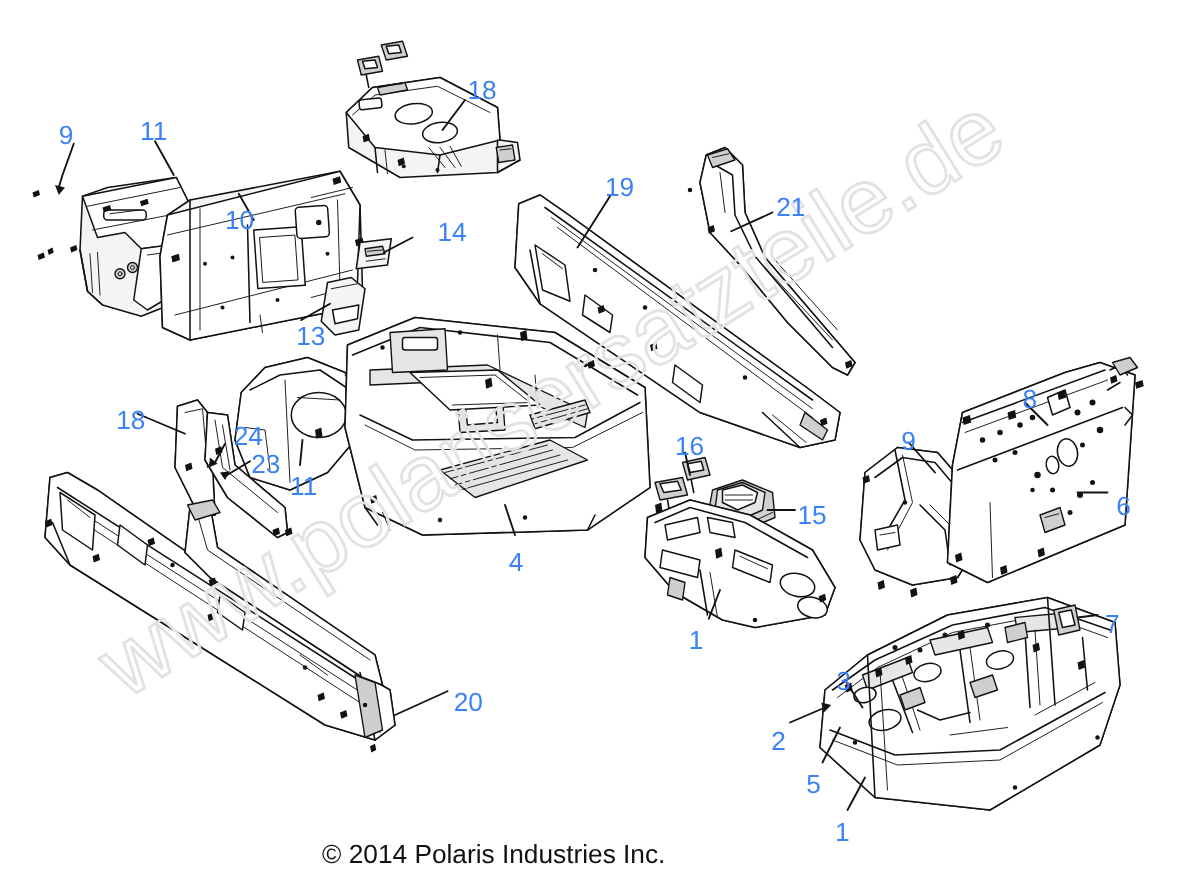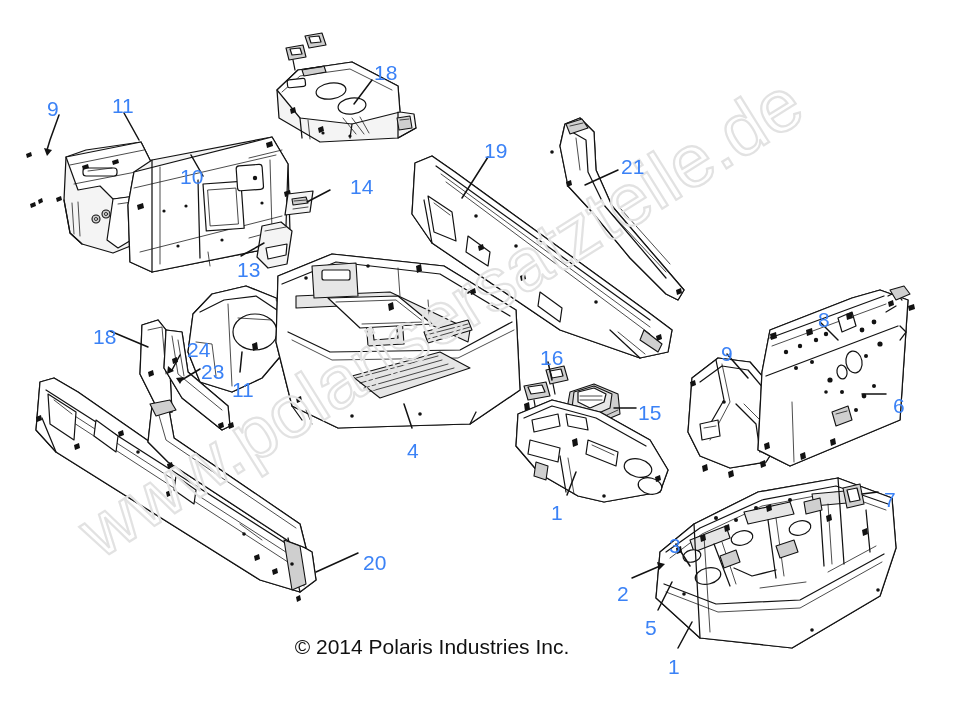--- a/index.html
+++ b/index.html
@@ -20,27 +20,26 @@
     font-size:21px;
     font-weight:400;
     color:#3b82f6;
     font-family:"Liberation Sans","DejaVu Sans",sans-serif;
     line-height:1;
     white-space:nowrap;
     letter-spacing:0px;
   }
   #copyright{
     position:absolute;
-    left:0;top:635px;width:790px;
+    left:0;top:672px;width:790px;
     text-align:center;
     font-size:21px;
     color:#111;
     font-family:"Liberation Sans","DejaVu Sans",sans-serif;
     white-space:nowrap;
-    padding-left:37px;
   }
   svg{display:block;}
 </style>
 </head>
 <body>
 
 <div id="stage">
 
   <svg id="artboard" viewBox="0 0 962 717">
     <defs>

